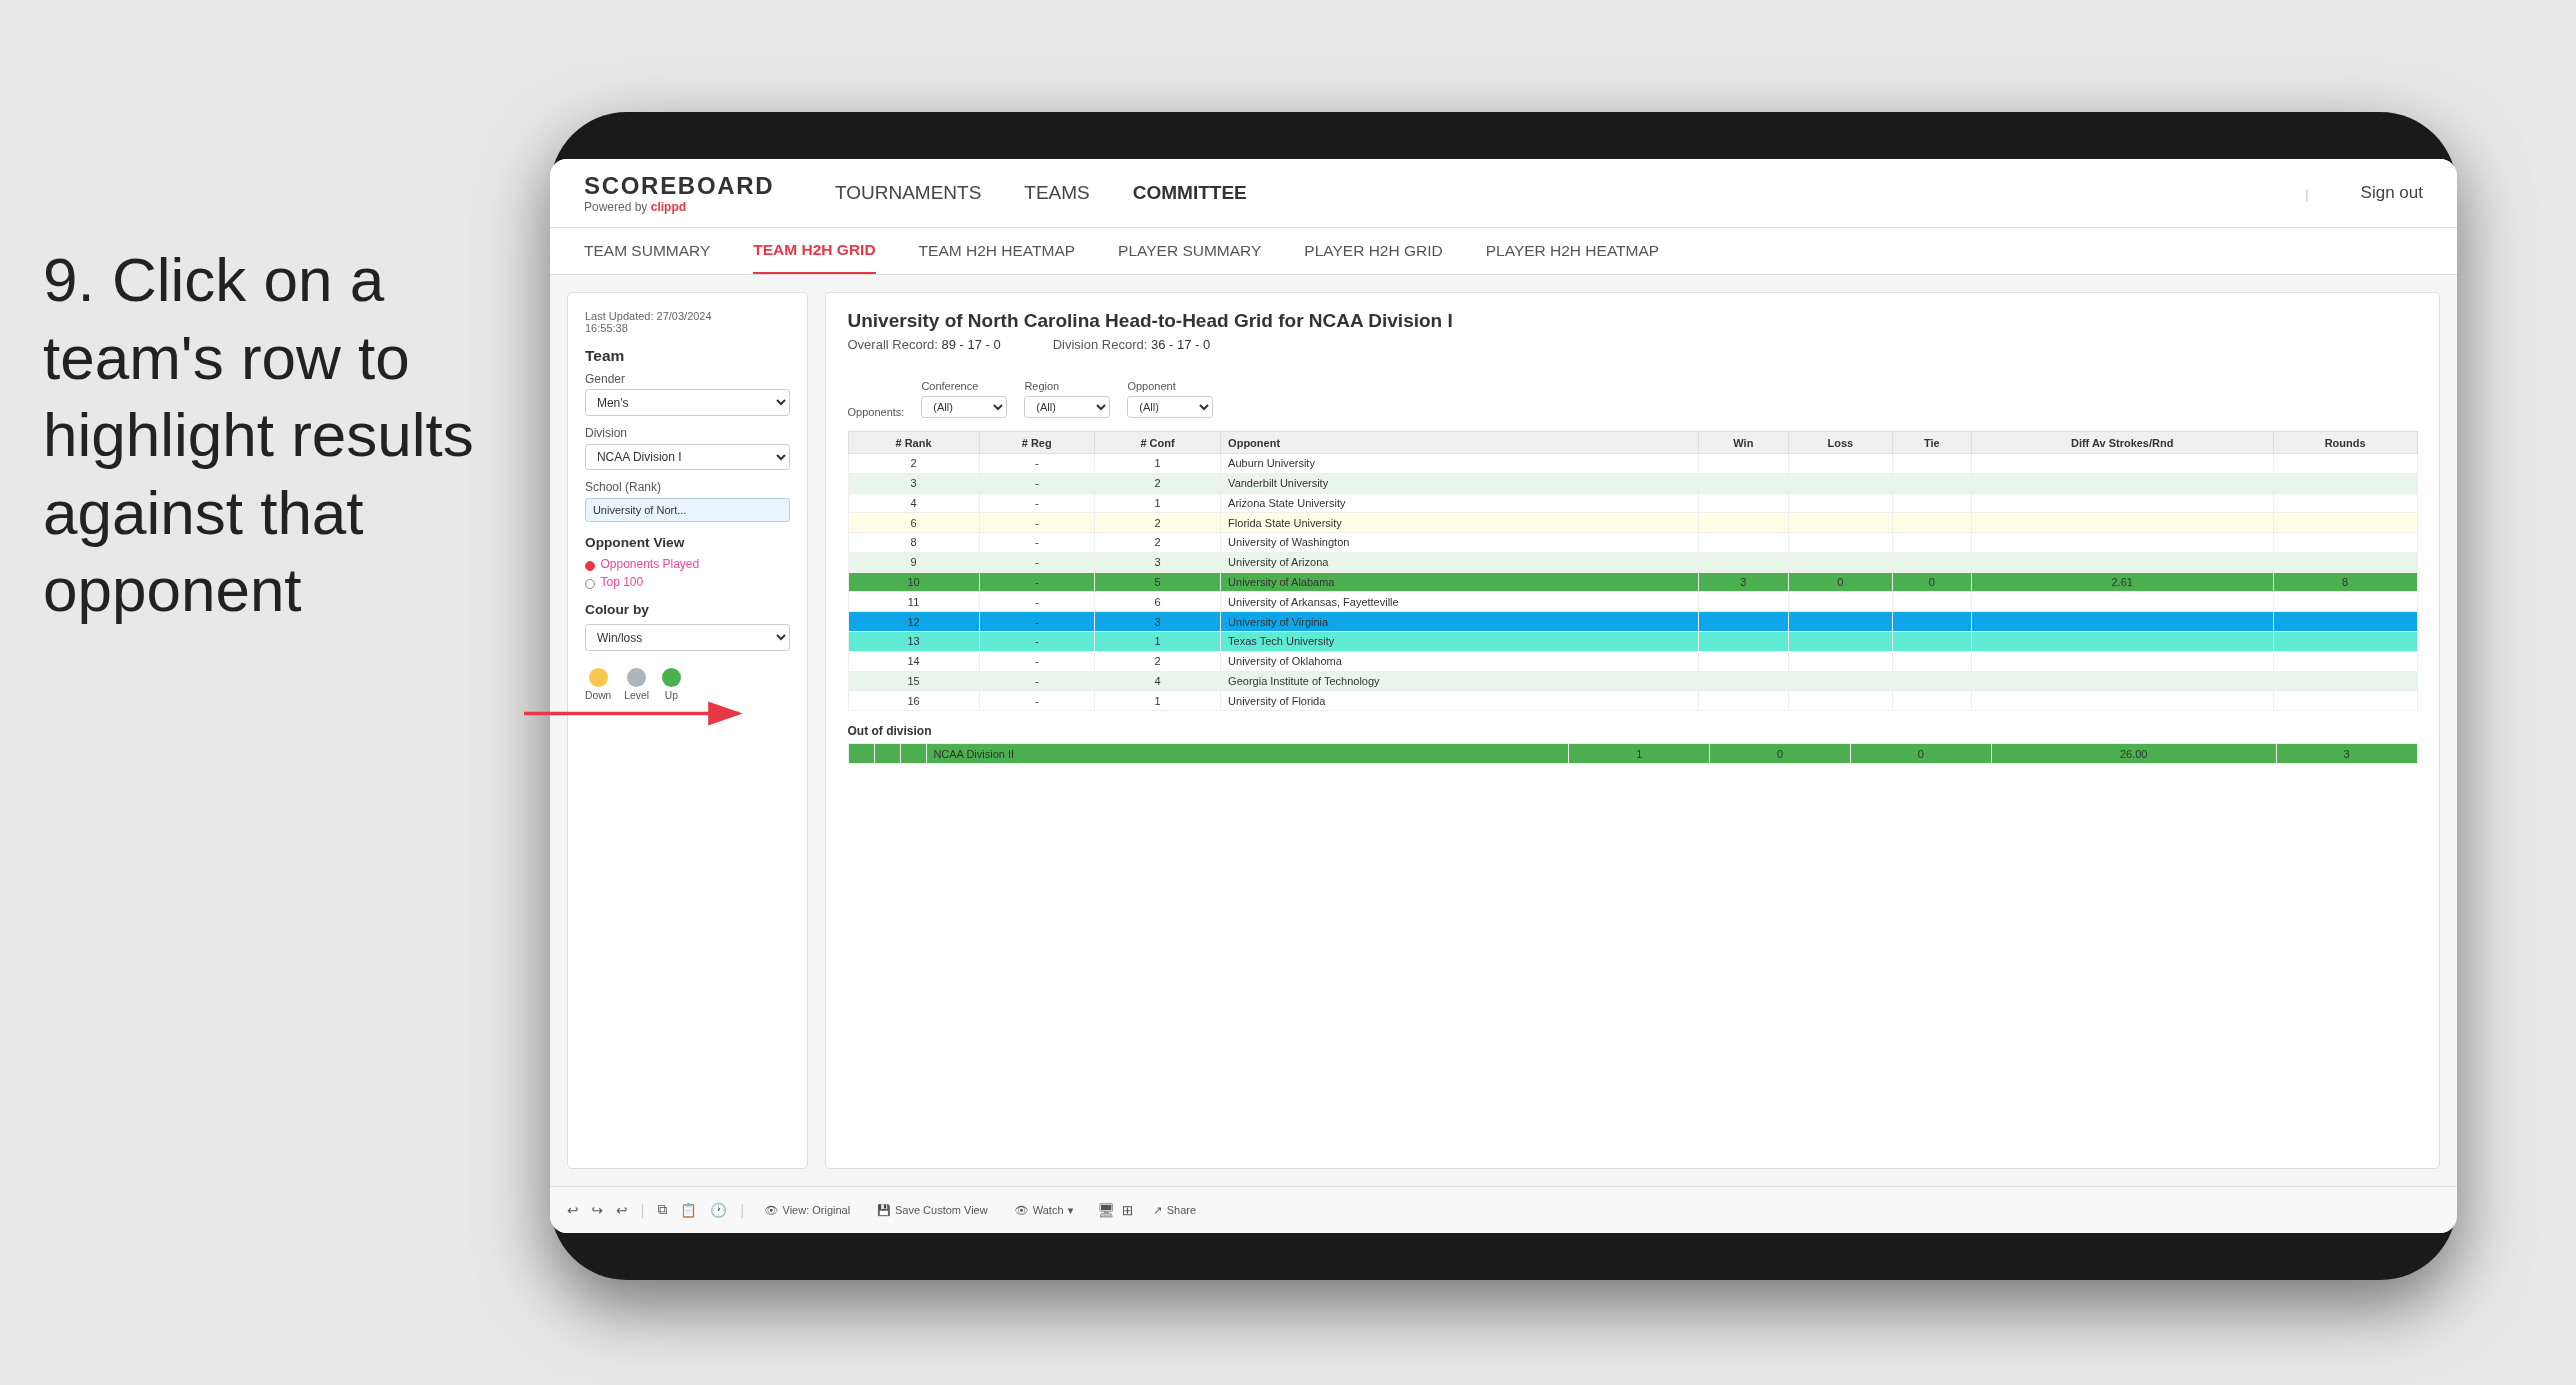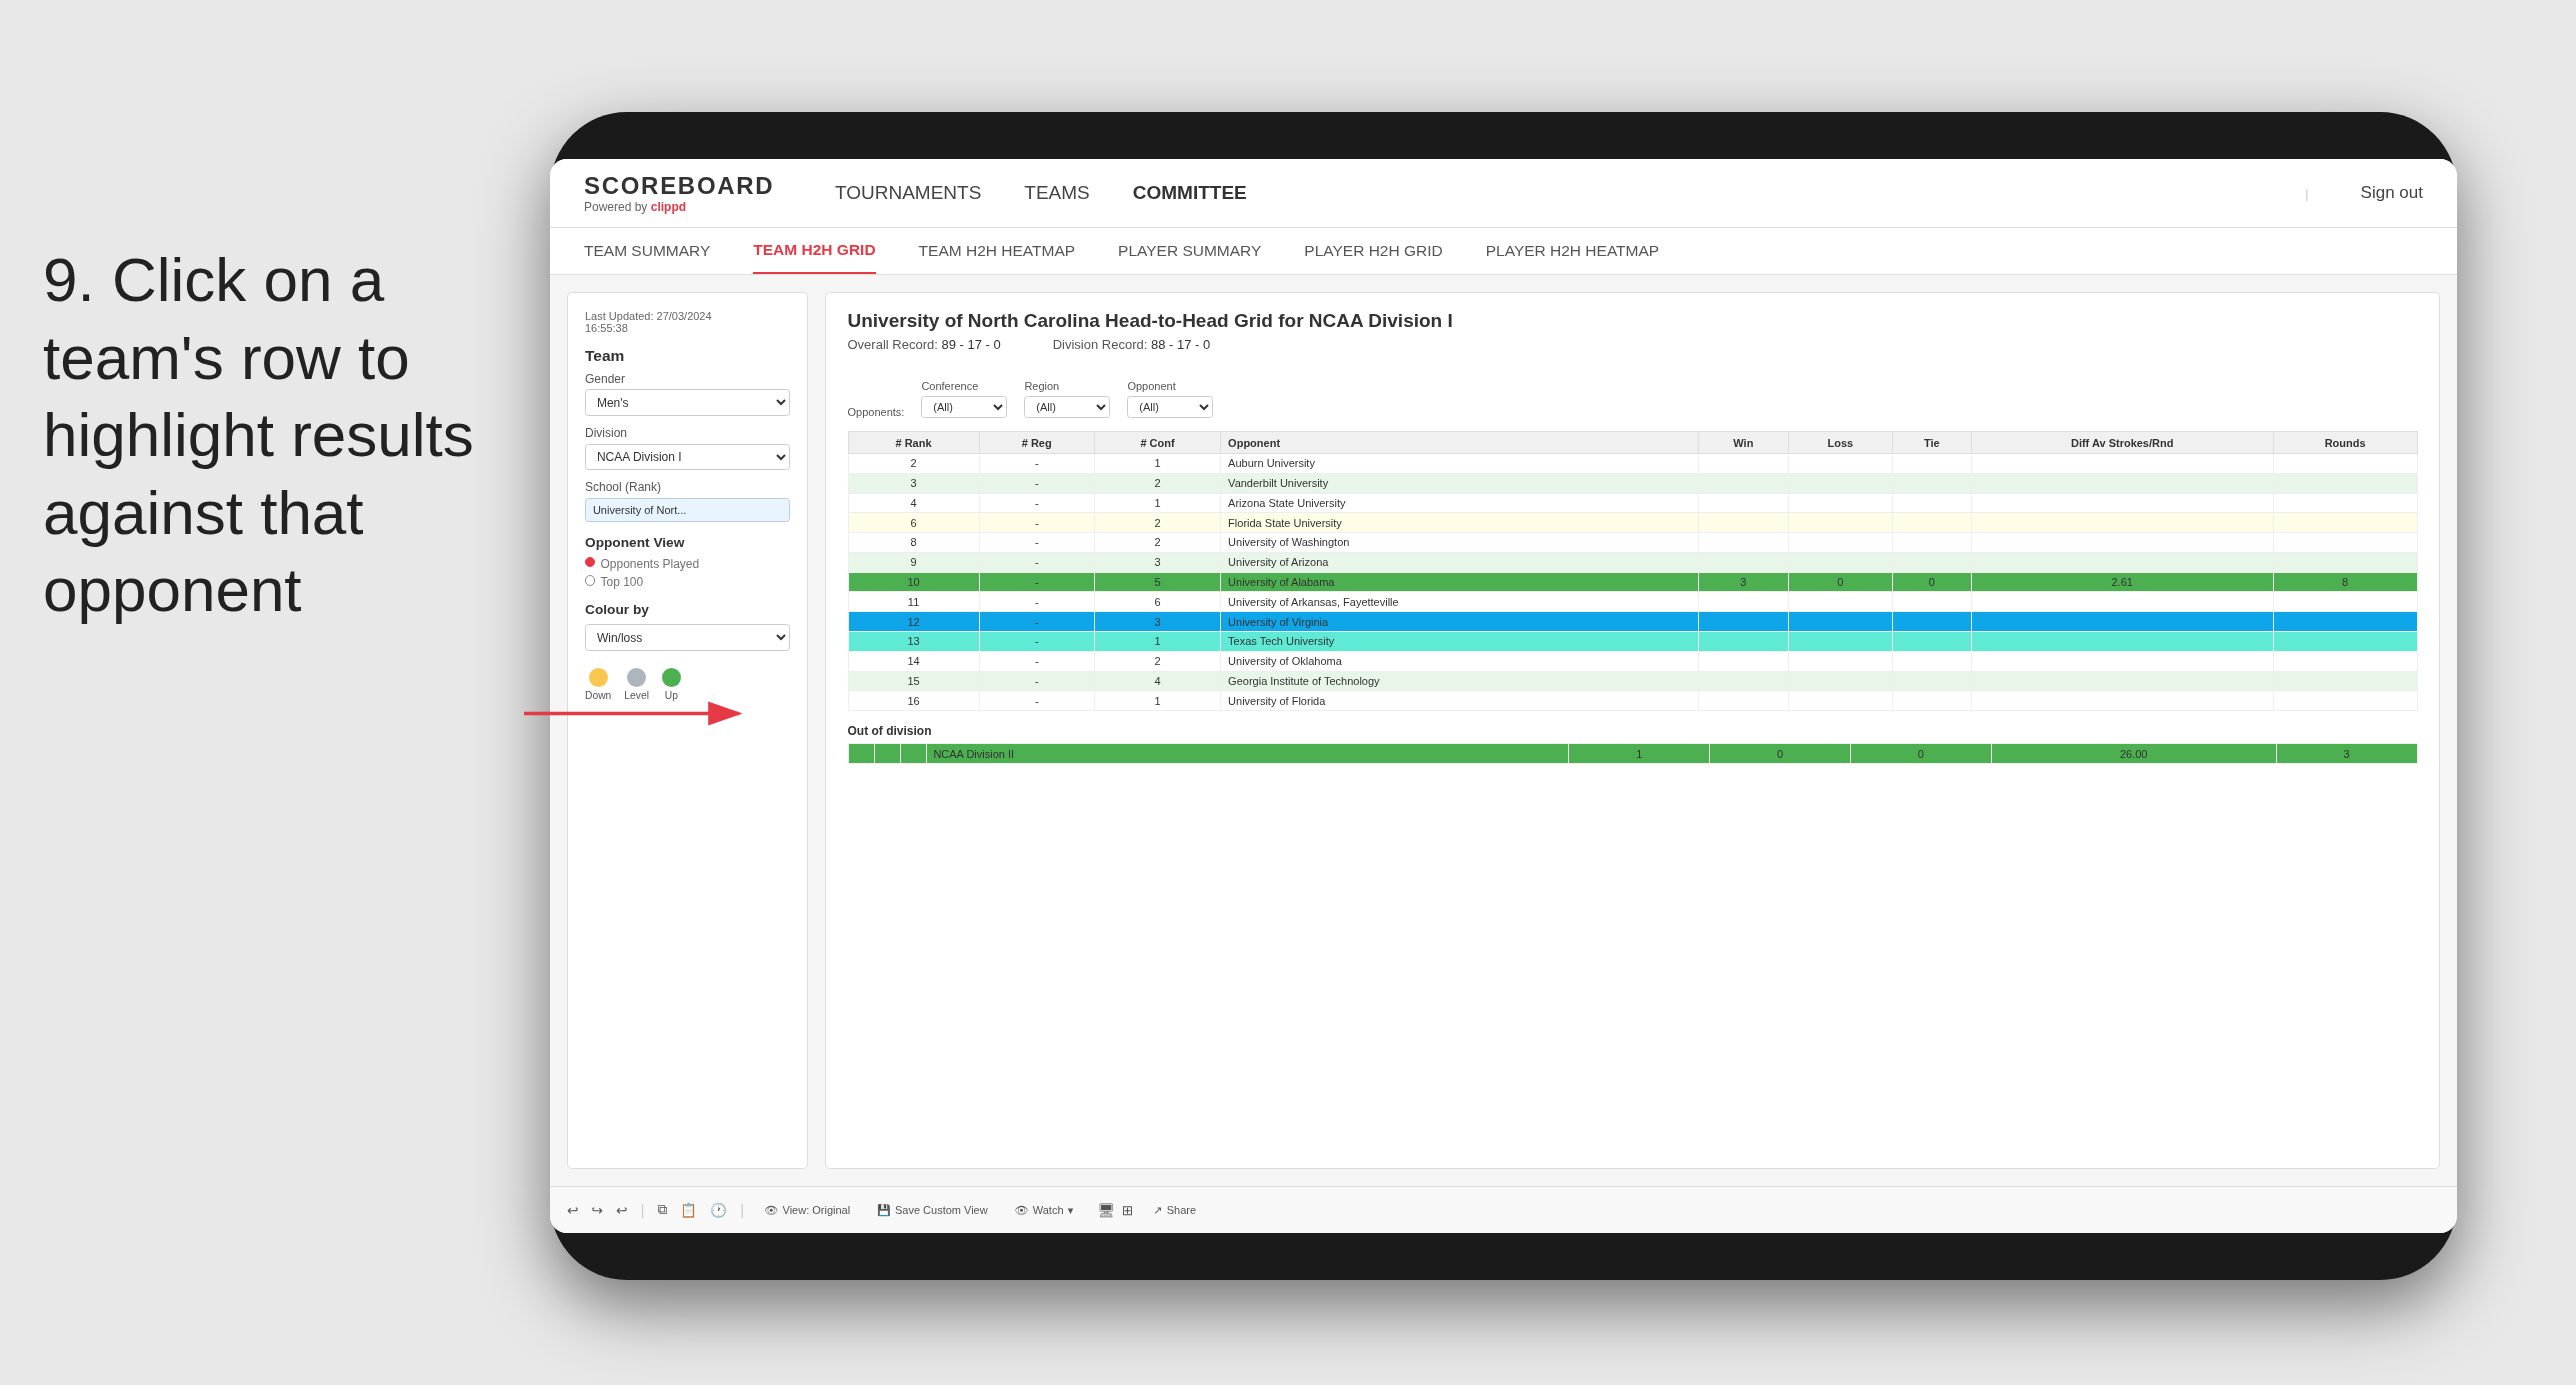--- a/index.html
+++ b/index.html
@@ -204,24 +204,24 @@
 
     .opponent-view-title {
       font-size: 13.7px;
       font-weight: 700;
       color: #333;
       margin-bottom: 6.9px;
       margin-top: 13px;
     }
     .radio-option {
       display: flex;
-      align-items: flex-start;
+      align-items: flex-end;
       gap: 5.2px;
       font-size: 12px;
-      color: #737373;
+      color: #ec4899;
       margin-bottom: 4.3px;
     }
     .radio-dot {
       width: 10.3px;
       height: 10.3px;
       border-radius: 50%;
       background: #e63946;
       border: 1.7px solid #e63946;
     }
     .radio-empty {
@@ -470,21 +470,21 @@
 
         <div class="grid-panel">
           <div class="grid-title">University of North Carolina Head-to-Head Grid for NCAA Division I</div>
           <div class="grid-records">
             <div class="record-item">
               <span class="record-label">Overall Record: </span>
               <span>89 - 17 - 0</span>
             </div>
             <div class="record-item">
               <span class="record-label">Division Record: </span>
-              <span>88 - 17 - 0</span>
+              <span>36 - 17 - 0</span>
             </div>
           </div>
 
           <div class="filters-row">
             <span class="filter-label">Opponents:</span>
             <div class="filter-group">
               <span class="filter-label">Conference</span>
               <select class="filter-select">
                 <option>(All)</option>
               </select>

